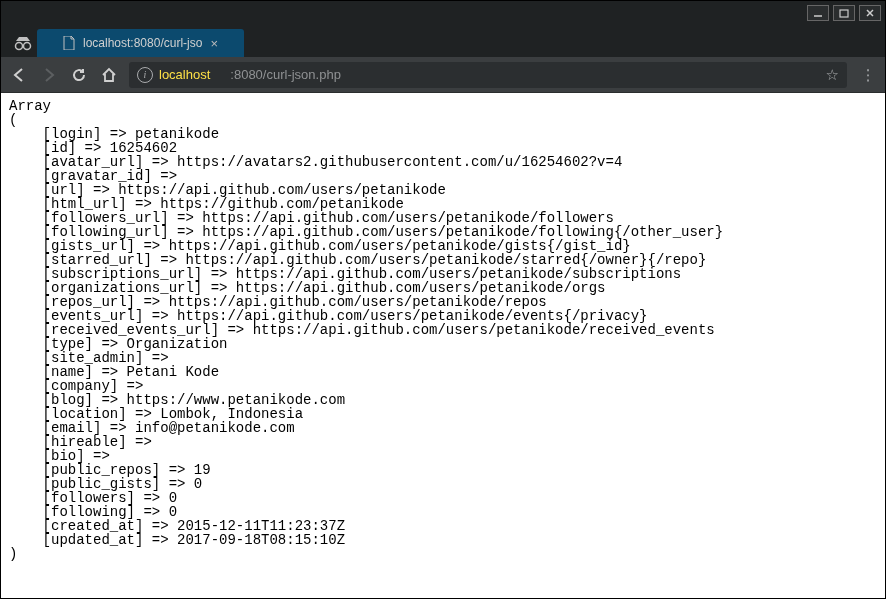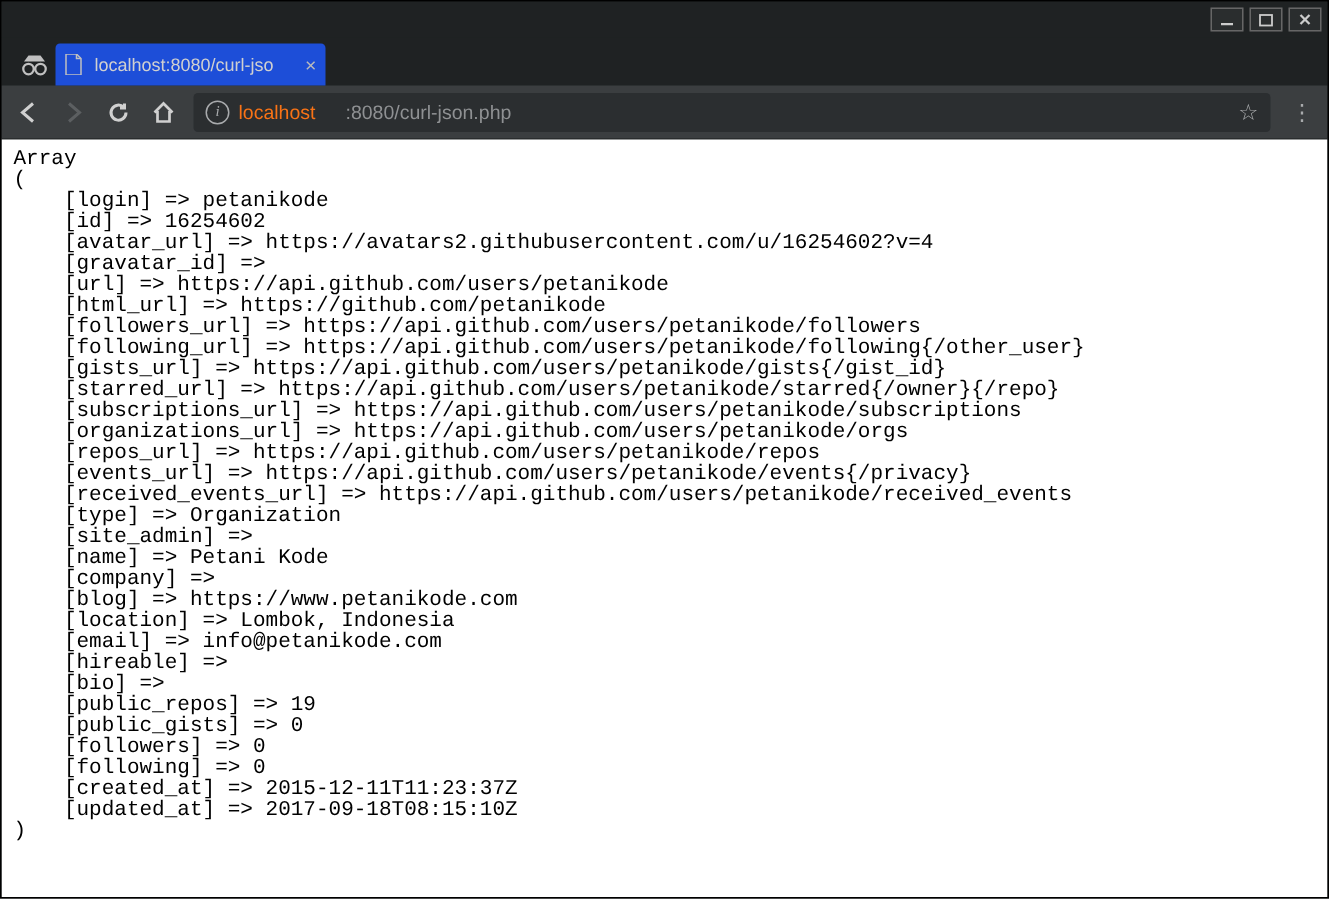--- a/index.html
+++ b/index.html
@@ -35,25 +35,25 @@
       padding-left: 8px;
     }
     .incognito-icon {
       width: 28px;
       display: flex;
       align-items: center;
       justify-content: center;
       padding-bottom: 6px;
     }
     .tab {
-      background: #1d4ed8;
+      background: #0c4a6e;
       height: 28px;
       display: flex;
       align-items: center;
-      padding: 0 6px;
+      padding: 0 26px;
       color: #d0d0d0;
       font-size: 12px;
       border-top-left-radius: 3px;
       border-top-right-radius: 3px;
       min-width: 180px;
       gap: 8px;
       position: relative;
     }
     .tab-title {
       flex: 1;
@@ -90,21 +90,21 @@
       height: 26px;
       background: #2b2e30;
       border-radius: 3px;
       display: flex;
       align-items: center;
       padding: 0 8px;
       gap: 6px;
       color: #c7c7c7;
       font-size: 13px;
     }
-    .url-host { color: #f97316; }
+    .url-host { color: #fde047; }
     .url-rest { color: #8f9193; margin-left: 20px; }
     .info-icon {
       width: 16px; height: 16px;
       border: 1.5px solid #a9abad;
       border-radius: 50%;
       display: flex; align-items: center; justify-content: center;
       font-size: 10px; color: #a9abad;
       font-family: Georgia, serif;
       font-style: italic;
     }

